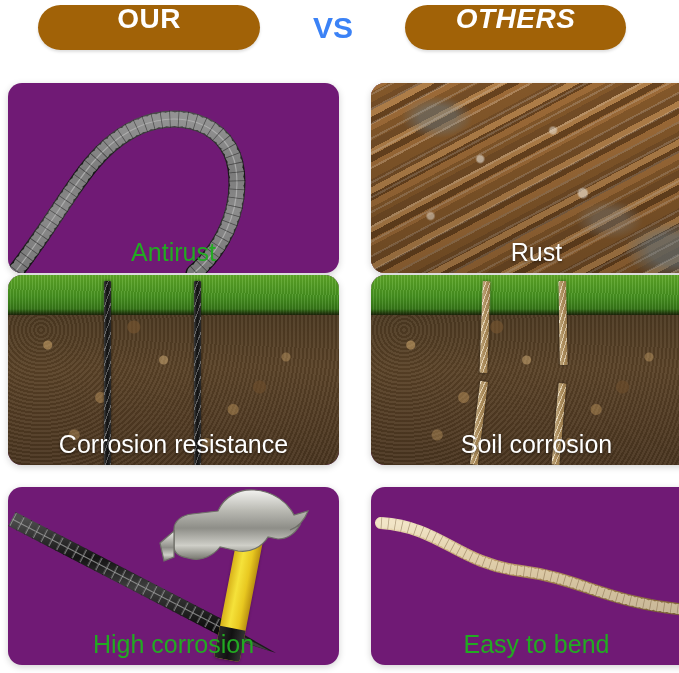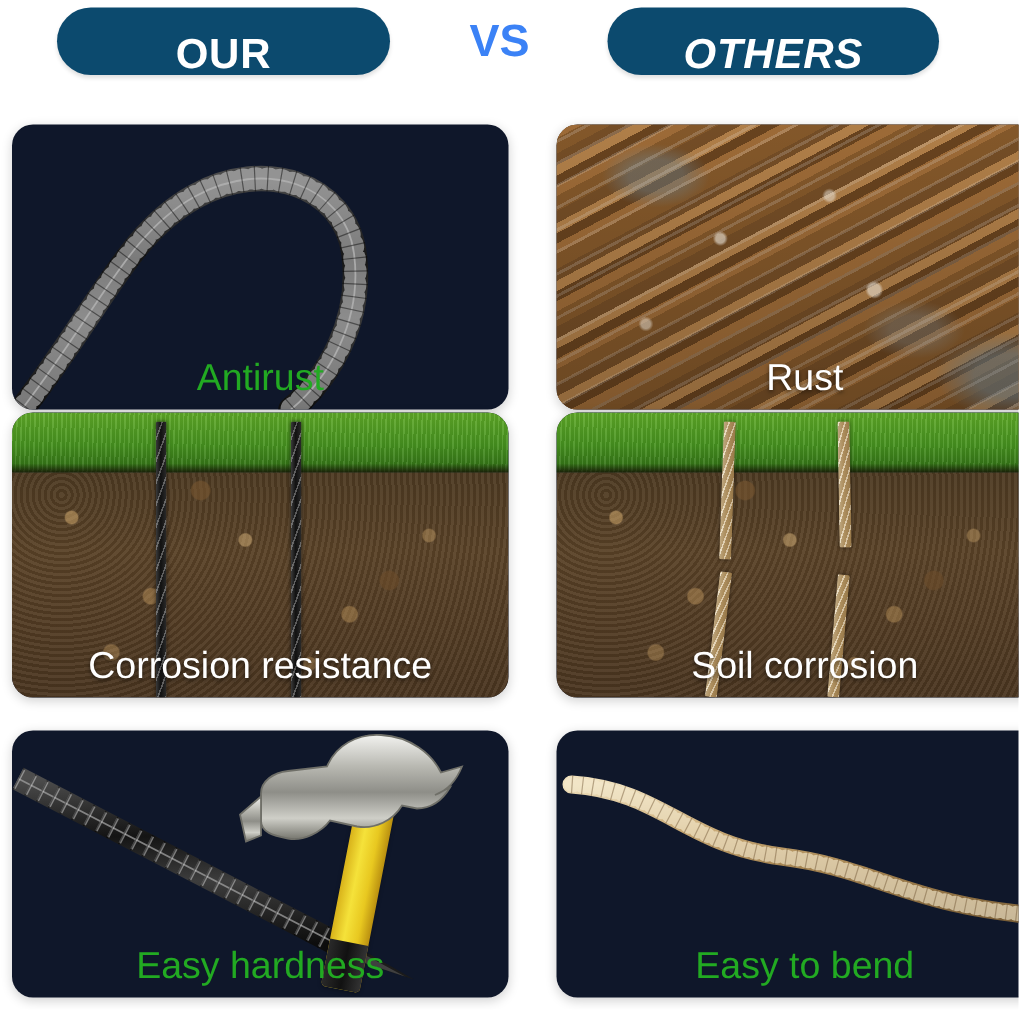--- a/index.html
+++ b/index.html
@@ -10,23 +10,23 @@
     overflow:hidden;
     position:relative;
   }
 
   
   .header{
     position:absolute;left:0;top:0;width:679px;height:58px;
   }
   .pill{
     position:absolute;top:5px;height:45px;
-    background:#0c4a6e;
+    background:#a16207;
     border-radius:23px;
-    display:flex;align-items:flex-end;justify-content:center;
+    display:flex;align-items:flex-start;justify-content:center;
     box-shadow:0 2px 3px rgba(0,0,0,.13);
   }
   .pill-our{left:38px;width:222px;}
   .pill-others{left:405px;width:221px;font-style:italic;}
   .pill-label{
     color:#ffffff;font-weight:bold;font-size:28px;letter-spacing:.5px;
     line-height:1;white-space:nowrap;
   }
   .vs{
     position:absolute;left:298px;top:10px;width:70px;text-align:center;
@@ -40,21 +40,21 @@
   .c-r{left:371px;}
   .r-1{top:25px;}
   .r-2{top:217px;}
   .r-3{top:429px;}
   .r-3.cell{height:178px;}
 
   .card{
     position:absolute;inset:0;
     border-radius:14px;
     overflow:hidden;
-    background:#0f172a;
+    background:#701a75;
     box-shadow:0 2px 7px rgba(0,0,0,.18);
   }
 
   .caption{
     position:absolute;left:0;right:0;bottom:6px;
     text-align:center;
     font-size:25px;line-height:30px;
     white-space:nowrap;
     z-index:6;
   }
@@ -275,21 +275,21 @@
         </defs>
         <use href="#barPath" stroke="url(#barG2)" stroke-width="16" fill="none"></use>
         <use href="#barPath" stroke="#9a9a9a" stroke-width="1.2" fill="none" opacity=".8"></use>
         <use href="#barPath" stroke="#d4d4d4" stroke-width="14" fill="none" stroke-dasharray="1.8 7" opacity=".5"></use>
         <use href="#barPath" stroke="#000" stroke-width="16" fill="none" stroke-dasharray="0.9 7.9" opacity=".45"></use>
         <path d="M212,134 L268,166 L218,150 Z" fill="#1b1b1b"></path>
         <path d="M214,138 L262,164 L220,150 Z" fill="#4d4d4d" opacity=".75"></path>
       </svg>
 
       <div class="cap-wrap">
-        <div class="caption green">Easy hardness</div>
+        <div class="caption green">High corrosion</div>
       </div>
     </div>
   </div>
 
   <div class="cell c-r r-3">
     <div class="card">
       <svg style="position:absolute;left:0;top:0;" width="331" height="178" viewBox="0 0 331 178">
         <defs>
           <linearGradient id="rustG" x1="0" y1="0" x2="0" y2="1">
             <stop offset="0%" stop-color="#efe0bd"></stop>

